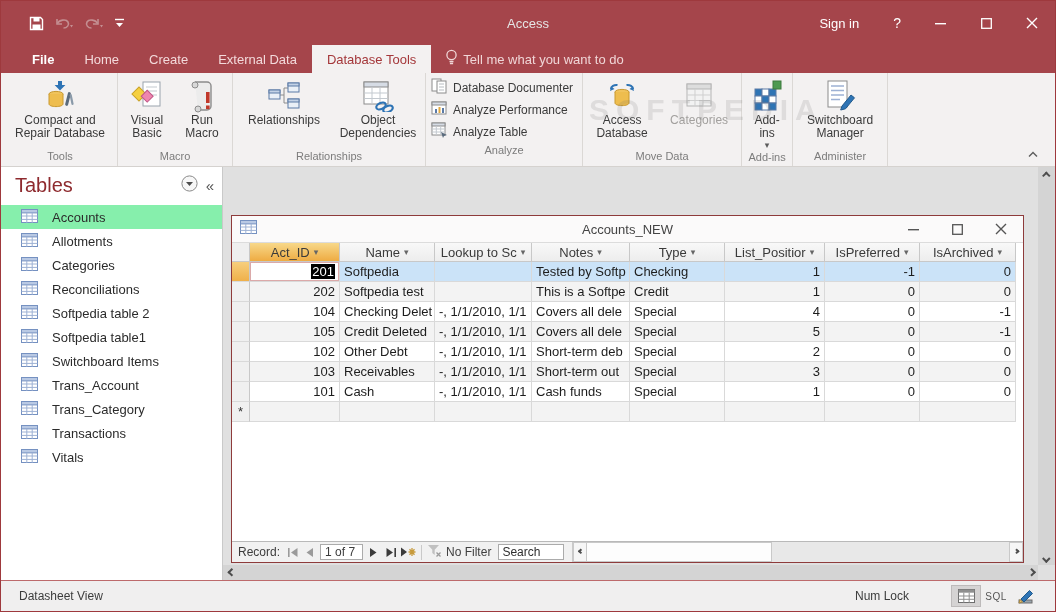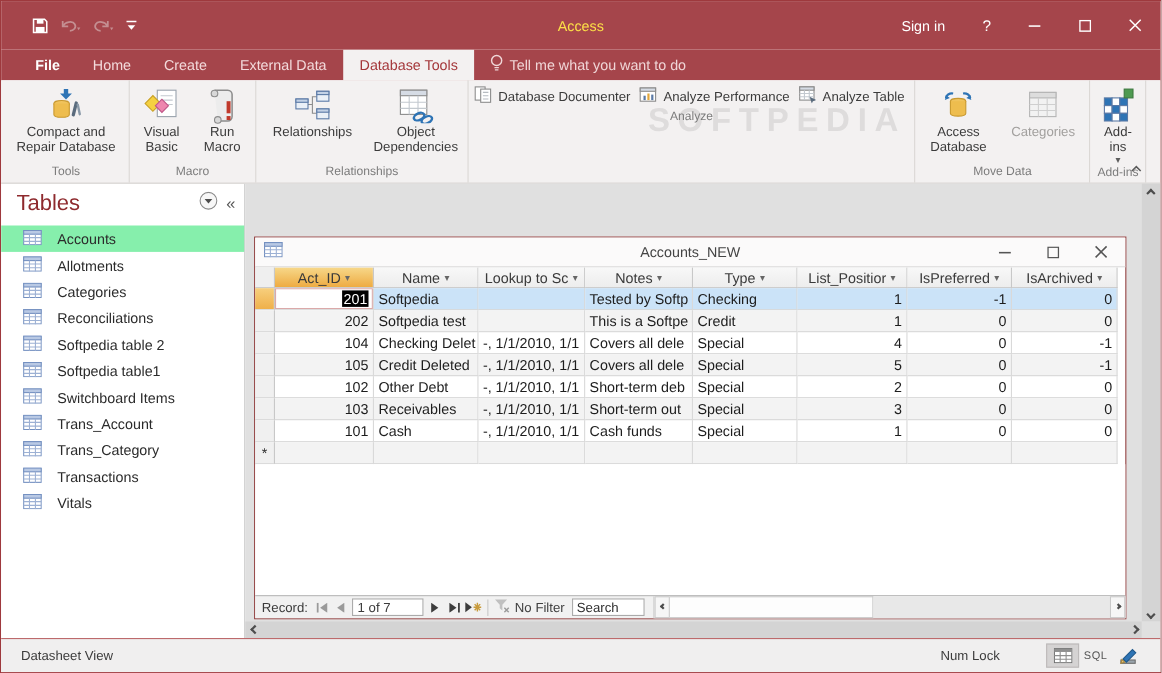--- a/index.html
+++ b/index.html
@@ -4,21 +4,21 @@
 <style>
   *{margin:0;padding:0;box-sizing:border-box;}
   html,body{background:#cfcfcf;}
   body{font-family:"Liberation Sans",sans-serif;}
   .app{width:1056px;height:612px;border:1px solid #9e393d;display:flex;flex-direction:column;background:#fff;position:relative;overflow:hidden;}
 
   
   .titlebar{height:44px;background:#a5454b;display:flex;align-items:center;position:relative;flex:none;color:#fff;}
   .qat{display:flex;align-items:center;gap:10px;margin-left:28px;}
   .qat .qbtn{display:flex;align-items:center;gap:2px;}
-  .tb-title{position:absolute;left:0;right:0;text-align:center;font-size:13px;color:#fde047;pointer-events:none;}
+  .tb-title{position:absolute;left:0;right:0;text-align:center;font-size:13px;color:#e5e5e5;pointer-events:none;}
   .tb-right{margin-left:auto;display:flex;align-items:center;height:100%;}
   .tb-signin{font-size:13px;padding:0 18px;cursor:pointer;}
   .tb-help{font-size:14px;padding:0 16px;cursor:pointer;}
   .tb-btn{width:46px;height:100%;display:flex;align-items:center;justify-content:center;cursor:pointer;}
 
   
   .tabrow{height:28px;background:#a5454b;display:flex;align-items:stretch;padding-left:16px;flex:none;}
   .rtab{color:#f3dadb;font-size:13px;display:flex;align-items:center;padding:0 15px;cursor:pointer;}
   .rtab.file{color:#ffffff;font-weight:bold;}
   .rtab.active{background:#f3f1f1;color:#a4373a;}
@@ -28,21 +28,21 @@
   .ribbon{height:94px;background:#f3f1f1;border-bottom:1px solid #d5d2cf;display:flex;align-items:stretch;position:relative;flex:none;padding-left:2px;}
   .rgroup{display:flex;flex-direction:column;border-right:1px solid #dbd8d5;padding:2px 3px 0 3px;}
   .rgroup-buttons{flex:1;display:flex;align-items:flex-start;justify-content:center;gap:2px;}
   .rgroup-label{height:17px;font-size:11px;color:#7c7c7c;text-align:center;line-height:15px;flex:none;}
   .rbtn-large{display:flex;flex-direction:column;align-items:center;padding:3px 4px 0 4px;cursor:pointer;}
   .rbtn-large .ric{height:36px;display:flex;align-items:center;justify-content:center;}
   .rbtn-large .rlabel{font-size:12px;line-height:13px;text-align:center;color:#3b3b3b;white-space:normal;}
   .rbtn-large.disabled .rlabel{color:#a2a09e;}
   .rbtn-small{display:flex;align-items:center;gap:5px;height:22px;padding:0 6px 0 2px;cursor:pointer;}
   .rbtn-small .rlabel{font-size:12px;color:#3b3b3b;white-space:nowrap;}
-  .rgroup-smallcol{display:flex;flex-direction:row;justify-content:flex-start;padding-top:2px;}
+  .rgroup-smallcol{display:flex;flex-direction:column;justify-content:flex-start;padding-top:2px;}
   .drop-caret{font-size:9px;color:#5c5c5c;}
   .collapse-ribbon{position:absolute;right:16px;bottom:4px;cursor:pointer;}
   .watermark{position:absolute;left:588px;top:20px;font-size:30px;font-weight:bold;letter-spacing:7px;color:rgba(110,110,110,0.16);pointer-events:none;}
 
   
   .main{flex:1;display:flex;min-height:0;}
   .navpane{width:222px;flex:none;background:#fff;border-right:1px solid #c9c9c9;display:flex;flex-direction:column;}
   .nav-head{height:36px;display:flex;align-items:center;padding:0 8px 0 14px;}
   .nav-title{font-size:20px;color:#8e2a2e;flex:1;}
   .nav-ctrls{display:flex;align-items:center;gap:8px;}
@@ -76,21 +76,21 @@
   .srow.alt .dcell{background:#f3f3f3;}
   .srow.selrow .dcell{background:#cbe3f8;}
   .srow.selrow .dcell.active-cell{background:#fff;box-shadow:inset 0 0 0 1px #dba9a9;}
   .sel-text{background:#000;color:#fff;padding:0 1px;}
   .sheet-filler{flex:1;background:#fff;}
 
   
   .recbar{height:21px;flex:none;background:#f1f1f1;border-top:1px solid #b9b9b9;display:flex;align-items:center;font-size:12px;color:#3c3c3c;padding-left:6px;}
   .rec-label{margin-right:4px;}
   .rec-btn{width:17px;height:17px;display:flex;align-items:center;justify-content:center;cursor:pointer;}
-  .rec-pos{width:65px;height:16px;background:#fff;border:1px solid #ababab;font-size:12px;display:flex;align-items:center;padding-left:4px;margin:0 2px;}
+  .rec-pos{width:43px;height:16px;background:#fff;border:1px solid #ababab;font-size:12px;display:flex;align-items:center;padding-left:4px;margin:0 2px;}
   .rec-sep{width:1px;height:15px;background:#c9c9c9;margin:0 5px;}
   .nofilter{display:flex;align-items:center;gap:4px;color:#404040;cursor:default;}
   .searchbox{width:66px;height:16px;border:1px solid #ababab;font-size:12px;padding:0 3px;margin-left:7px;font-family:"Liberation Sans",sans-serif;}
   .searchbox::placeholder{color:#2e2e2e;opacity:1;}
   .ds-hscroll{flex:1;display:flex;align-items:center;height:100%;margin-left:8px;border-left:1px solid #c9c9c9;background:#f1f1f1;}
   .sb-btn{width:14px;height:100%;display:flex;align-items:center;justify-content:center;background:#f6f6f6;border:1px solid #c9c9c9;cursor:pointer;}
   .sb-thumb{width:185px;height:100%;background:#fdfdfd;border:1px solid #c9c9c9;border-left:none;}
   .sb-track{flex:1;height:100%;background:#e8e8e8;}
 
   

